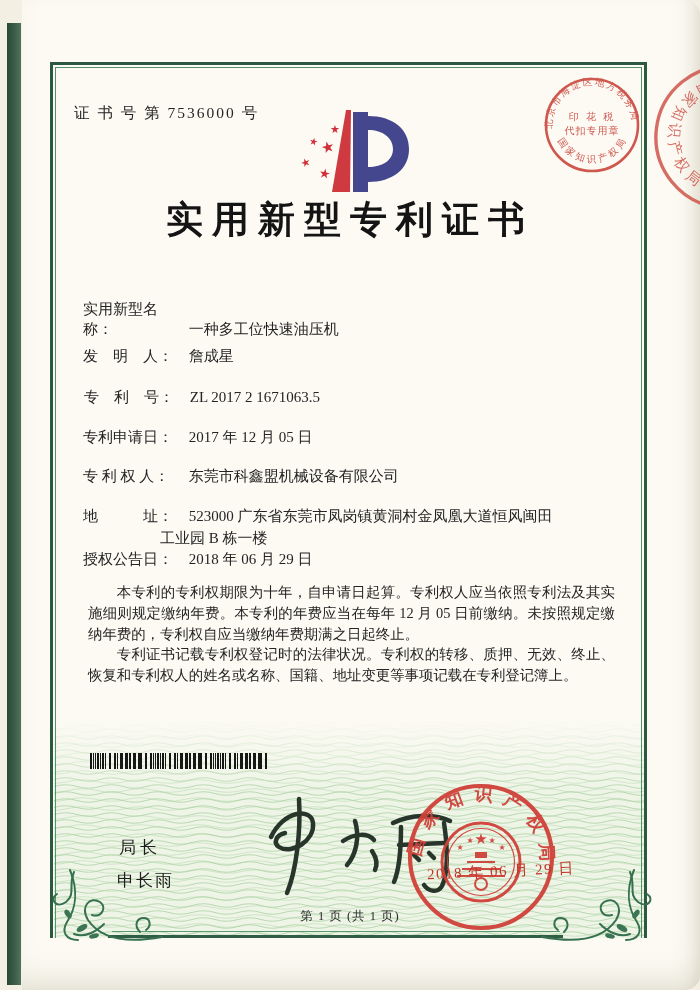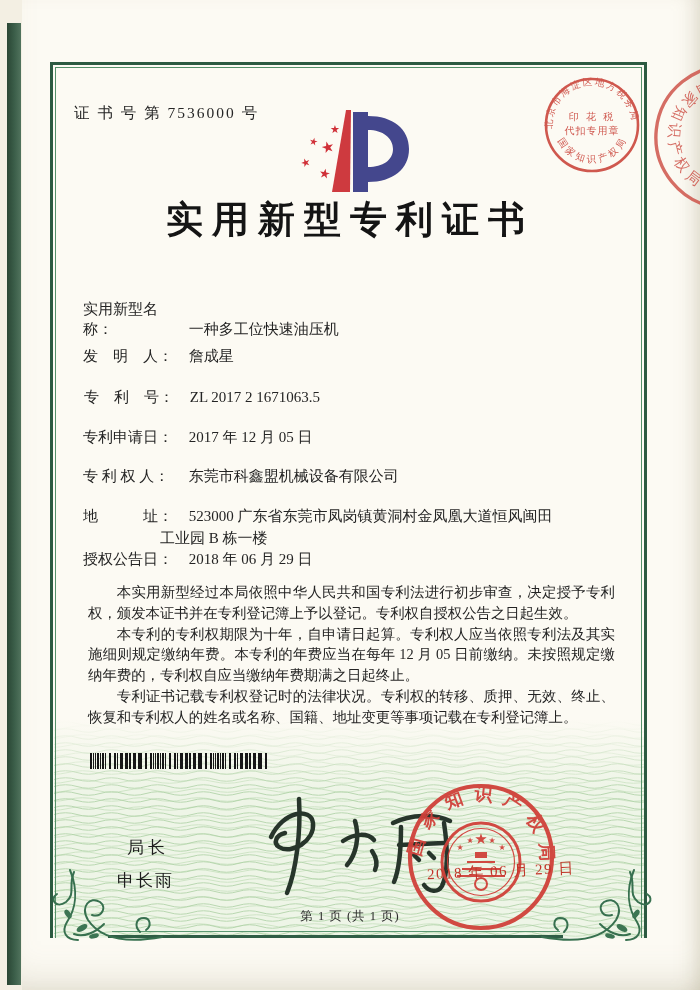--- a/index.html
+++ b/index.html
@@ -4,21 +4,21 @@
 <title>实用新型专利证书</title>
 <style>
   html,body{margin:0;padding:0;}
   body{
     width:700px;height:990px;overflow:hidden;
     background:#f3efe3;
     font-family:"Liberation Serif","DejaVu Serif",serif;
     color:#1f1f1f;
     position:relative;
   }
-  #certificate{position:absolute;inset:0;width:700px;height:990px;overflow:hidden;}
+  #certificate{position:absolute;inset:0;width:700px;height:990px;overflow:hidden;border-radius:15px;}
   
   .paper{position:absolute;left:22px;top:0;width:678px;height:990px;background:#fcfaf3;
     box-shadow:inset 0 -30px 40px -30px rgba(150,140,105,.35), inset -18px 0 24px -18px rgba(150,140,105,.4);}
   .edge-strip{position:absolute;left:7px;top:23px;width:14px;height:962px;
     background:linear-gradient(90deg,#2a4634,#3c5f4a 55%,#51735d);}
   
   .frame{position:absolute;left:50px;top:62px;width:597px;height:876px;
     border-top:3px solid #2c5a41;border-left:3px solid #2c5a41;border-right:3px solid #2c5a41;box-sizing:border-box;}
   .frame-inner{position:absolute;left:2px;top:2px;right:2px;bottom:0;
     border-top:1px solid #549069;border-left:1px solid #549069;border-right:1px solid #549069;}
@@ -51,21 +51,21 @@
   
   .body-text{position:absolute;left:88px;top:582px;width:527px;font-size:14.4px;
     line-height:20.8px;text-align:justify;color:#242424;}
   .body-text p{margin:0;text-indent:2em;}
   
   .barcode{position:absolute;left:90px;top:753px;width:180px;height:16px;
     background-image:
       repeating-linear-gradient(90deg,#161616 0 2px,transparent 2px 3px,#161616 3px 4px,transparent 4px 7px,#161616 7px 9px,transparent 9px 12px),
       repeating-linear-gradient(90deg,#161616 0 1px,transparent 1px 5px);}
   
-  .director-title{position:absolute;left:119px;top:836px;font-size:17px;letter-spacing:4px;color:#1d1d1d;margin-left:8px;}
+  .director-title{position:absolute;left:119px;top:836px;font-size:17px;letter-spacing:4px;color:#1d1d1d;}
   .director-name{position:absolute;left:117px;top:869px;font-size:17px;letter-spacing:2px;color:#1d1d1d;}
   .signature{position:absolute;left:243px;top:793px;width:230px;height:110px;}
   
   .office-seal{position:absolute;left:396px;top:772px;width:170px;height:170px;opacity:.95;}
   .seal-date{position:absolute;left:427px;top:862px;font-size:15px;letter-spacing:1.5px;
     color:#c23529;transform:rotate(-2.5deg);z-index:6;}
   
   .footer{position:absolute;left:83px;top:908px;width:534px;text-align:center;
     font-size:12.5px;letter-spacing:1px;color:#2a2a2a;}
   svg text{font-family:"DejaVu Sans","Liberation Sans",sans-serif;}
@@ -204,21 +204,20 @@
     <span class="lab">地　　　址：</span>
     <span class="val">523000 广东省东莞市凤岗镇黄洞村金凤凰大道恒风闽田</span>
   </div>
   <div class="addr2">工业园 B 栋一楼</div>
   <div class="field f6">
     <span class="lab">授权公告日：</span>
     <span class="val">2018 年 06 月 29 日</span>
   </div>
 
   <div class="body-text">
-    <p>本实用新型经过本局依照中华人民共和国专利法进行初步审查，决定授予专利权，颁发本证书并在专利登记簿上予以登记。专利权自授权公告之日起生效。</p>
     <p>本专利的专利权期限为十年，自申请日起算。专利权人应当依照专利法及其实施细则规定缴纳年费。本专利的年费应当在每年 12 月 05 日前缴纳。未按照规定缴纳年费的，专利权自应当缴纳年费期满之日起终止。</p>
     <p>专利证书记载专利权登记时的法律状况。专利权的转移、质押、无效、终止、恢复和专利权人的姓名或名称、国籍、地址变更等事项记载在专利登记簿上。</p>
   </div>
 
   <div class="barcode"></div>
 
   <div class="director-title">局长</div>
   <div class="director-name">申长雨</div>
   <svg class="signature" viewBox="0 0 230 110">
     <g fill="none" stroke="#27352b" stroke-width="4.5" stroke-linecap="round" stroke-linejoin="round">

